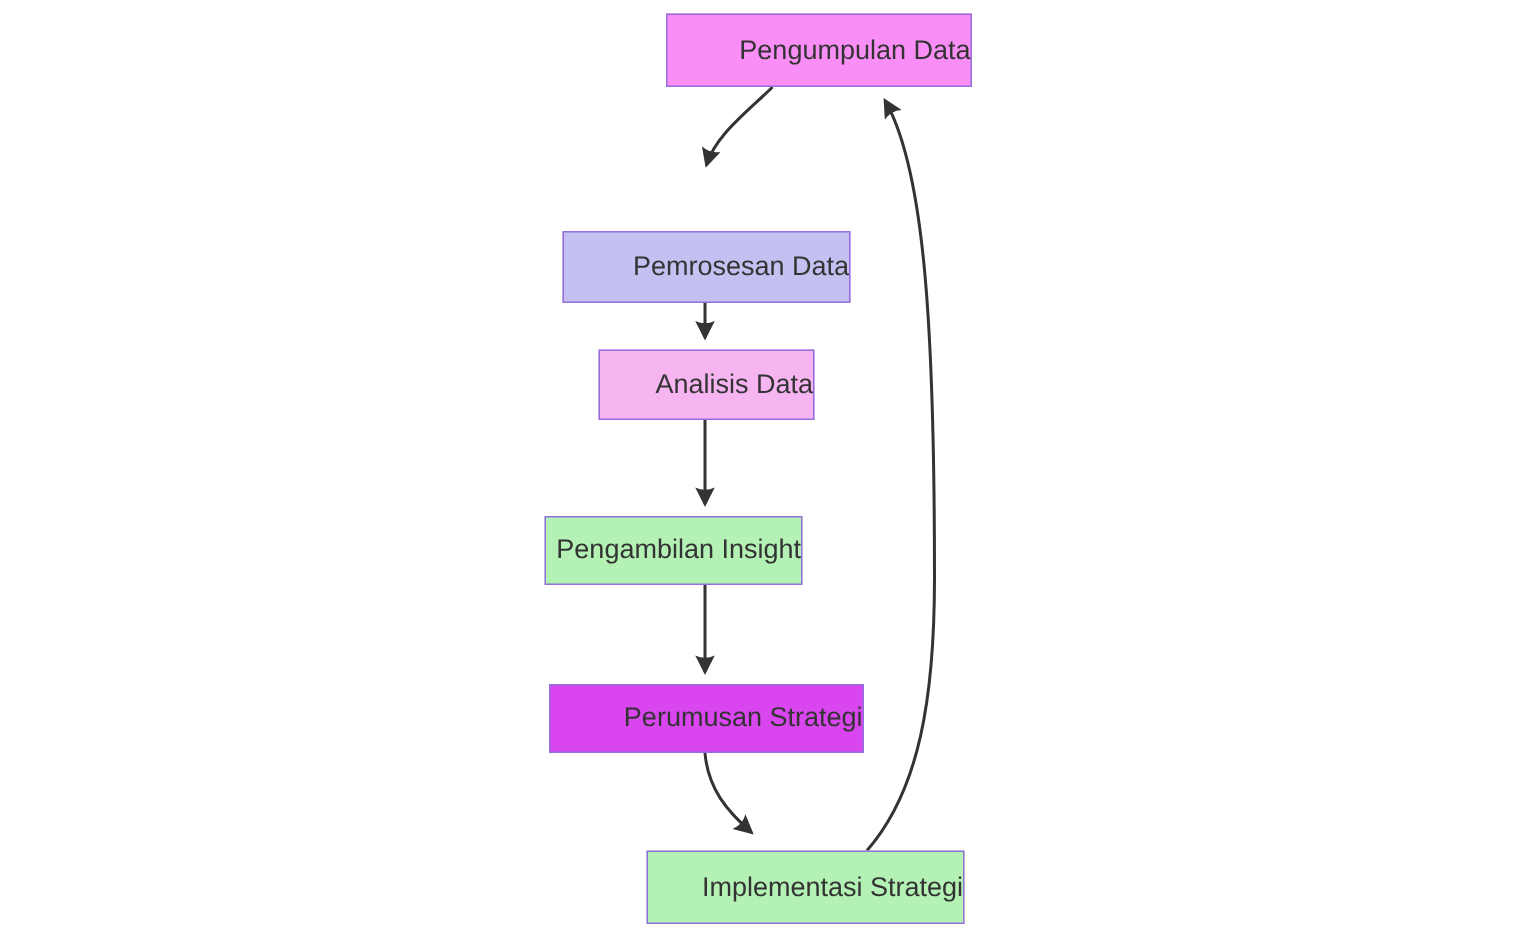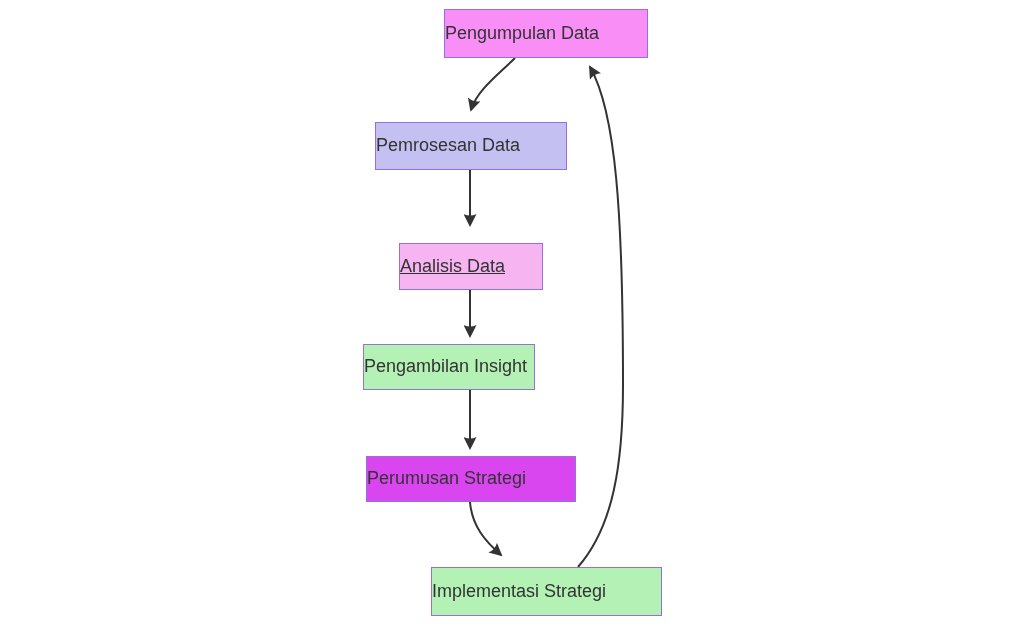--- a/index.html
+++ b/index.html
@@ -25,31 +25,31 @@
   .edges path.edge {
     fill: none;
     stroke-width: 2px;
   }
   .node {
     position: absolute;
     box-sizing: border-box;
     border: 1.5px solid;
     display: flex;
     align-items: center;
-    justify-content: flex-start;
+    justify-content: flex-end;
     font-size: 18px;
     line-height: 1.2;
     white-space: nowrap;
   }
   .n1 { left: 444px; top: 9px;   width: 204px; height: 49px; }
   .n2 { left: 375px; top: 122px; width: 192px; height: 48px; }
-  .n3 { left: 399px; top: 243px; width: 144px; height: 47px; text-decoration: underline; }
+  .n3 { left: 399px; top: 233px; width: 144px; height: 47px; }
   .n4 { left: 363px; top: 344px; width: 172px; height: 46px; }
   .n5 { left: 366px; top: 456px; width: 210px; height: 46px; }
-  .n6 { left: 431px; top: 567px; width: 231px; height: 49px; }
+  .n6 { left: 431px; top: 567px; width: 212px; height: 49px; }
 </style>
 </head>
 <body>
 
 <div class="canvas" style="color: rgb(51, 51, 51); background-color: rgb(255, 255, 255);">
 
   <svg class="edges" viewBox="0 0 1024 625" xmlns="http://www.w3.org/2000/svg">
     <defs>
       <marker id="arrowhead" viewBox="0 0 10 10" refX="8.5" refY="5" markerWidth="7" markerHeight="6.5" orient="auto-start-reverse" markerUnits="strokeWidth">
         <path d="M0,0 L10,5 L0,10 Q2.5,5 0,0 z" style="fill: rgb(51, 51, 51);"></path>
@@ -66,21 +66,21 @@
 
     <path class="edge" d="M470,502 C472,526 485,541 501,555" marker-end="url(#arrowhead)" style="stroke: rgb(51, 51, 51);"></path>
 
     <path class="edge" d="M578,567 C613,527 623,465 623,385 C623,215 616,112 590,67" marker-end="url(#arrowhead)" style="stroke: rgb(51, 51, 51);"></path>
   </svg>
 
   <div class="node n1" style="background-color: rgb(250, 142, 247); border-color: rgb(147, 112, 219);">
     <span>Pengumpulan Data</span>
   </div>
 
-  <div class="node n2" style="background-color: rgb(197, 192, 242); border-color: rgb(147, 112, 219);">
+  <div class="node n2" style="background-color: rgb(197, 192, 242); border-color: rgb(147, 112, 219); margin-top: 32px;">
     <span>Pemrosesan Data</span>
   </div>
 
   <div class="node n3" style="background-color: rgb(246, 180, 241); border-color: rgb(147, 112, 219);">
     <span>Analisis Data</span>
   </div>
 
   <div class="node n4" style="background-color: rgb(180, 241, 180); border-color: rgb(147, 112, 219);">
     <span>Pengambilan Insight</span>
   </div>

